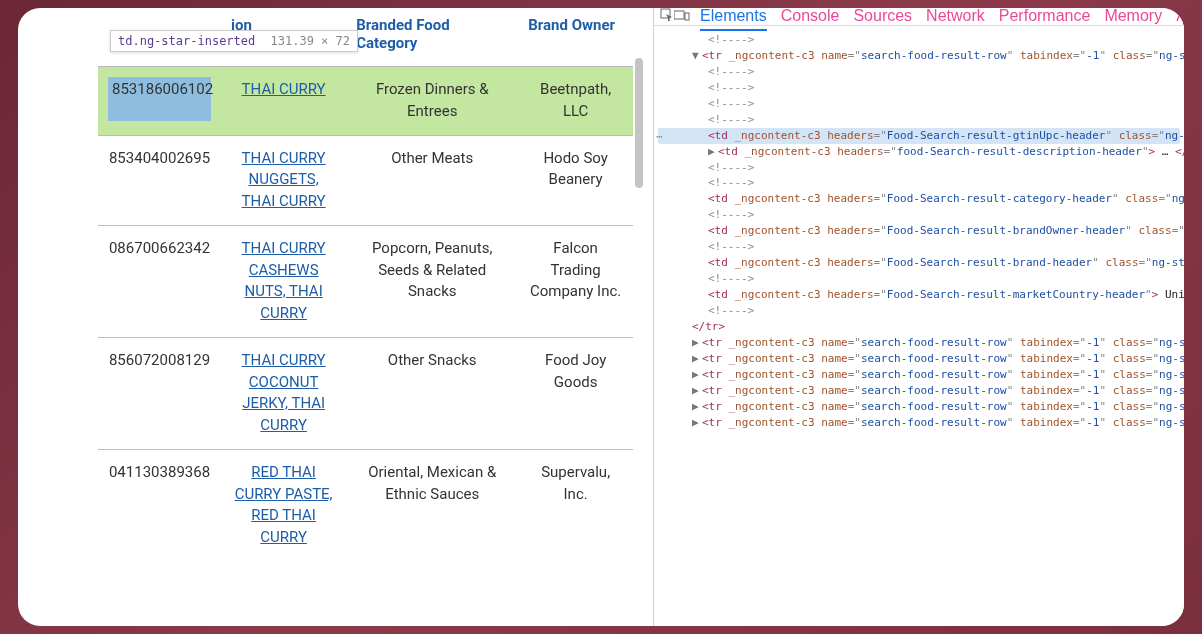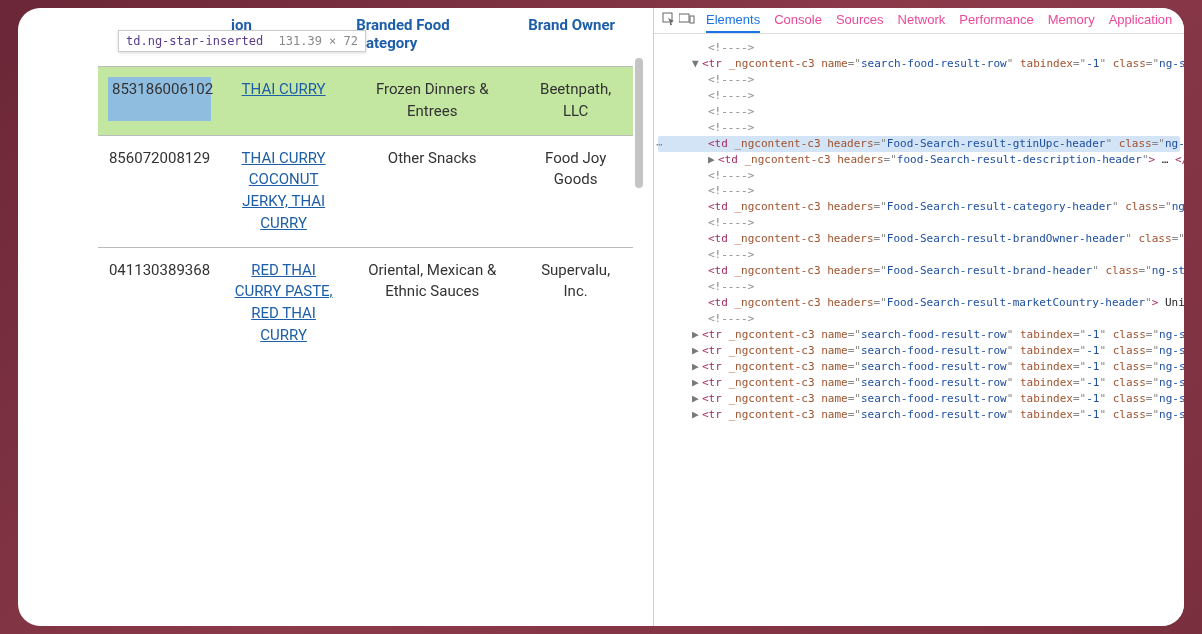--- a/index.html
+++ b/index.html
@@ -83,21 +83,21 @@
     background: #8fbde0;
     color: #333;
     display: inline-block;
     padding: 2px 4px 20px 4px;
     margin: -2px -2px;
     width: 100%;
   }
   .tooltip {
     position: absolute;
     top: 22px;
-    left: 100px;
+    left: 92px;
     background: #fff;
     border: 1px solid #ccc;
     font-size: 12px;
     padding: 3px 7px;
     font-family: Menlo, Consolas, monospace;
     color: #333;
     box-shadow: 0 1px 3px rgba(0,0,0,0.15);
     z-index: 50;
     white-space: nowrap;
   }
@@ -112,24 +112,24 @@
     font-family: Menlo, Consolas, monospace;
     font-size: 11px;
     display: flex;
     flex-direction: column;
     overflow: hidden;
   }
   .dt-toolbar {
     display: flex;
     align-items: center;
     border-bottom: 1px solid #ddd;
-    height: 26px;
+    height: 18px;
     padding: 0 6px;
     font-family: -apple-system, "Segoe UI", Arial, sans-serif;
-    font-size: 13px;
+    font-size: 16px;
     color: #555;
   }
   .dt-toolbar .dti {
     width: 18px;
     text-align: center;
     color: #666;
   }
   .dt-tabs {
     display: flex;
     margin-left: 10px;
@@ -182,20 +182,32 @@
           <th class="col-cat">Branded Food Category</th>
           <th class="col-owner">Brand Owner</th>
         </tr>
       </thead>
       <tbody id="tb">
           <tr class="hl-wrap">
             <td class="upc upc-hl"><span class="hl-inner">853186006102</span></td>
             <td class="desc"><a href="#">THAI CURRY</a></td>
             <td>Frozen Dinners &amp; Entrees</td>
             <td>Beetnpath, LLC</td>
+          </tr>
+          <tr>
+            <td class="upc">853404002695</td>
+            <td class="desc"><a href="#">THAI CURRY NUGGETS, THAI CURRY</a></td>
+            <td>Other Meats</td>
+            <td>Hodo Soy Beanery</td>
+          </tr>
+          <tr>
+            <td class="upc">086700662342</td>
+            <td class="desc"><a href="#">THAI CURRY CASHEWS NUTS, THAI CURRY</a></td>
+            <td>Popcorn, Peanuts, Seeds &amp; Related Snacks</td>
+            <td>Falcon Trading Company Inc.</td>
           </tr>
           <tr>
             <td class="upc">856072008129</td>
             <td class="desc"><a href="#">THAI CURRY COCONUT JERKY, THAI CURRY</a></td>
             <td>Other Snacks</td>
             <td>Food Joy Goods</td>
           </tr>
           <tr>
             <td class="upc">041130389368</td>
             <td class="desc"><a href="#">RED THAI CURRY PASTE, RED THAI CURRY</a></td>
@@ -246,20 +258,21 @@
         <div class="dl indent-3"><span class="cmt">&lt;!----&gt;</span></div>
         <div class="dl indent-3"><span class="cmt">&lt;!----&gt;</span></div>
         <div class="dl indent-3"><span class="tag">&lt;td</span> <span class="attrn">_ngcontent-c3</span> <span class="attrn">headers</span>="<span class="attrv">Food-Search-result-category-header</span>" <span class="attrn">class</span>="<span class="attrv">ng-star-inserted</span>" </div>
         <div class="dl indent-3"><span class="cmt">&lt;!----&gt;</span></div>
         <div class="dl indent-3"><span class="tag">&lt;td</span> <span class="attrn">_ngcontent-c3</span> <span class="attrn">headers</span>="<span class="attrv">Food-Search-result-brandOwner-header</span>" <span class="attrn">class</span>="" </div>
         <div class="dl indent-3"><span class="cmt">&lt;!----&gt;</span></div>
         <div class="dl indent-3"><span class="tag">&lt;td</span> <span class="attrn">_ngcontent-c3</span> <span class="attrn">headers</span>="<span class="attrv">Food-Search-result-brand-header</span>" <span class="attrn">class</span>="<span class="attrv">ng-star-inserted</span>" </div>
         <div class="dl indent-3"><span class="cmt">&lt;!----&gt;</span></div>
         <div class="dl indent-3"><span class="tag">&lt;td</span> <span class="attrn">_ngcontent-c3</span> <span class="attrn">headers</span>="<span class="attrv">Food-Search-result-marketCountry-header</span>"<span class="tag">&gt;</span> <span class="txt">United States </span></div>
         <div class="dl indent-3"><span class="cmt">&lt;!----&gt;</span></div>
+        <div class="dl indent-2"><span class="tag">&lt;/tr&gt;</span></div>
         <div class="dl indent-2"><span class="arrow">▶</span><span class="tag">&lt;tr</span> <span class="attrn">_ngcontent-c3</span> <span class="attrn">name</span>="<span class="attrv">search-food-result-row</span>" <span class="attrn">tabindex</span>="<span class="attrv">-1</span>" <span class="attrn">class</span>="<span class="attrv">ng-star-inserted</span>" </div>
         <div class="dl indent-2"><span class="arrow">▶</span><span class="tag">&lt;tr</span> <span class="attrn">_ngcontent-c3</span> <span class="attrn">name</span>="<span class="attrv">search-food-result-row</span>" <span class="attrn">tabindex</span>="<span class="attrv">-1</span>" <span class="attrn">class</span>="<span class="attrv">ng-star-inserted</span>" </div>
         <div class="dl indent-2"><span class="arrow">▶</span><span class="tag">&lt;tr</span> <span class="attrn">_ngcontent-c3</span> <span class="attrn">name</span>="<span class="attrv">search-food-result-row</span>" <span class="attrn">tabindex</span>="<span class="attrv">-1</span>" <span class="attrn">class</span>="<span class="attrv">ng-star-inserted</span>" </div>
         <div class="dl indent-2"><span class="arrow">▶</span><span class="tag">&lt;tr</span> <span class="attrn">_ngcontent-c3</span> <span class="attrn">name</span>="<span class="attrv">search-food-result-row</span>" <span class="attrn">tabindex</span>="<span class="attrv">-1</span>" <span class="attrn">class</span>="<span class="attrv">ng-star-inserted</span>" </div>
         <div class="dl indent-2"><span class="arrow">▶</span><span class="tag">&lt;tr</span> <span class="attrn">_ngcontent-c3</span> <span class="attrn">name</span>="<span class="attrv">search-food-result-row</span>" <span class="attrn">tabindex</span>="<span class="attrv">-1</span>" <span class="attrn">class</span>="<span class="attrv">ng-star-inserted</span>" </div>
         <div class="dl indent-2"><span class="arrow">▶</span><span class="tag">&lt;tr</span> <span class="attrn">_ngcontent-c3</span> <span class="attrn">name</span>="<span class="attrv">search-food-result-row</span>" <span class="attrn">tabindex</span>="<span class="attrv">-1</span>" <span class="attrn">class</span>="<span class="attrv">ng-star-inserted</span>" </div>
       </div>
   </div>
 </div>
 

